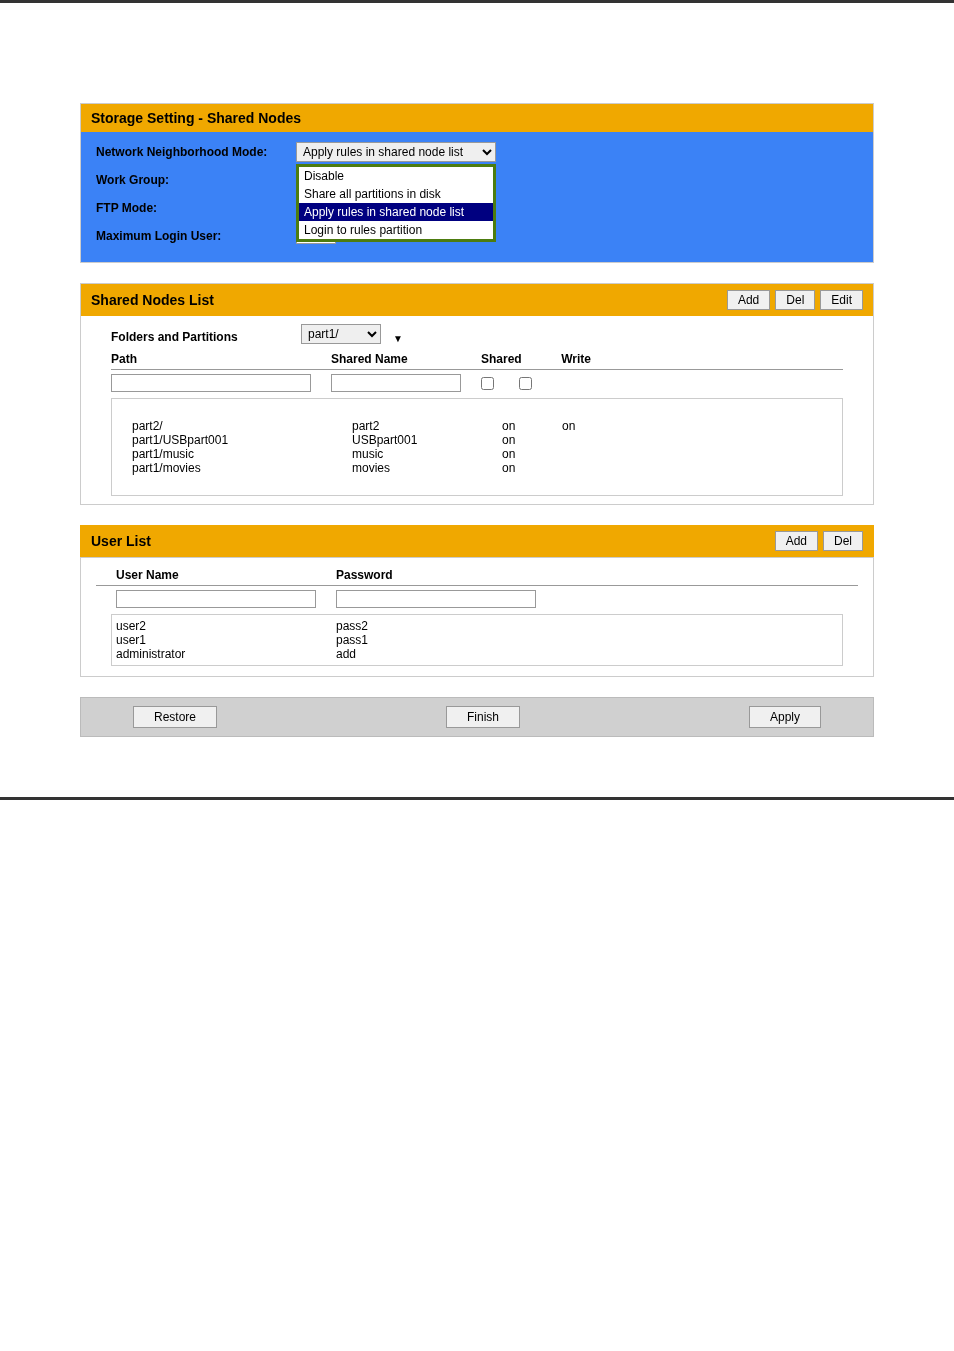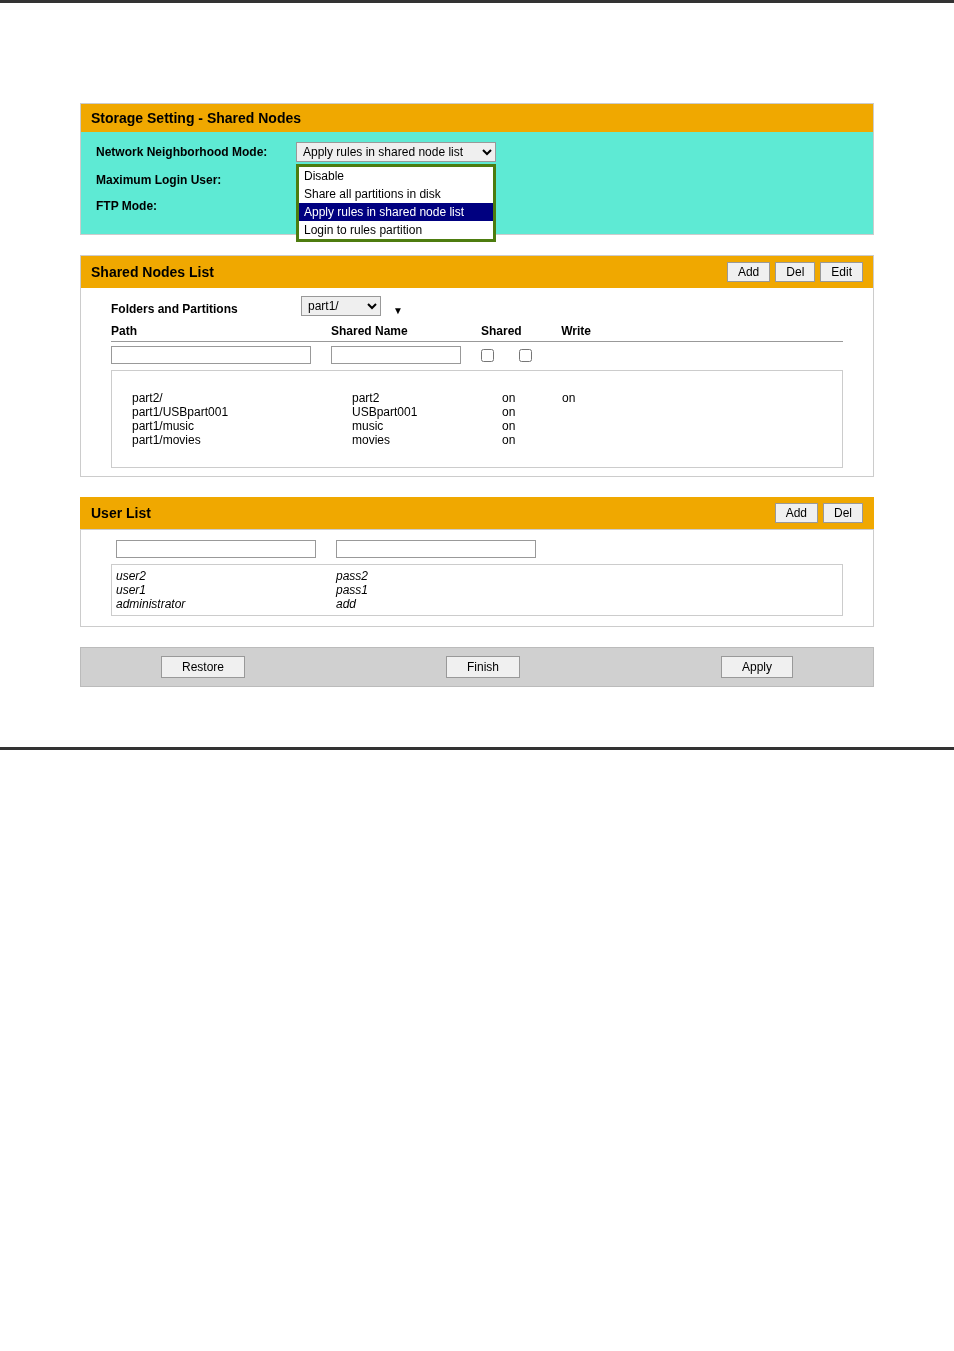--- a/index.html
+++ b/index.html
@@ -29,21 +29,21 @@
     .section-header {
       background: #f0a800;
       color: #000;
       font-weight: bold;
       font-size: 14px;
       padding: 6px 10px;
       margin-bottom: 0;
     }
     .section-inner {
       padding: 10px 15px;
-      background: #5eead4;
+      background: #3b82f6;
     }
     .form-row {
       display: flex;
       align-items: flex-start;
       margin-bottom: 8px;
       position: relative;
     }
     .form-label {
       width: 200px;
       font-weight: bold;
@@ -151,21 +151,21 @@
       width: 200px;
       height: 18px;
     }
 
     .bottom-bar {
       background: #d0d0d0;
       border: 1px solid #bbb;
       display: flex;
       justify-content: space-between;
       align-items: center;
-      padding: 8px 80px;
+      padding: 8px 52px;
       margin-top: 15px;
     }
     .bottom-btn {
       border: 1px solid #999;
       background: #f0f0f0;
       padding: 3px 20px;
       font-size: 12px;
       cursor: pointer;
     }
     .top-spacer {
@@ -213,33 +213,40 @@
           
           <div class="dropdown-overlay">
             <div class="dropdown-option">Disable</div>
             <div class="dropdown-option">Share all partitions in disk</div>
             <div class="dropdown-option selected">Apply rules in shared node list</div>
             <div class="dropdown-option">Login to rules partition</div>
           </div>
         </div>
       </div>
 
-
       <div class="form-row">
-        <div class="form-label">Maximum Login User:</div>
+        <div class="form-label">Work Group:</div>
         <div class="form-control">
-          <input type="text" class="max-login-input" value="6" style="">
+          <input type="text" style="width: 120px;">
+          <button class="btn" style="margin-left:5px;">...</button>
         </div>
       </div>
 
       <div class="form-row">
         <div class="form-label">FTP Mode:</div>
         <div class="form-control">
           <input type="text" style="width: 120px;">
           <button class="btn" style="margin-left:5px;">▼</button>
+        </div>
+      </div>
+
+      <div class="form-row">
+        <div class="form-label">Maximum Login User:</div>
+        <div class="form-control">
+          <input type="text" class="max-login-input" value="6" style="">
         </div>
       </div>
 
     </div>
   </div>
 
   <div class="shared-nodes-box">
     <div class="shared-nodes-header">
       <span class="shared-nodes-title">Shared Nodes List</span>
       <div class="header-buttons">
@@ -307,28 +314,32 @@
   <div class="user-list-box">
     <div class="user-list-header">
       <span class="user-list-title">User List</span>
       <div class="header-buttons">
         <button class="btn">Add</button>
         <button class="btn">Del</button>
       </div>
     </div>
     <div class="user-table-section">
 
+      <div style="display:flex; border-bottom:1px solid #999; padding-bottom:3px; margin-bottom:4px; padding-left:20px;">
+        <div style="width:220px; font-weight:bold;">User Name</div>
+        <div style="width:220px; font-weight:bold;">Password</div>
+      </div>
 
       <div style="display:flex; margin-bottom:6px; padding-left:20px;">
         <input type="text" class="user-name-input" style="width: 200px; margin-right: 20px;">
         <input type="text" class="password-input" style="width: 200px;">
       </div>
 
       <div style="border:1px solid #ccc; padding:4px; margin-left:15px; margin-right:15px;">
-        <div style="display:flex;font-style:italic;">
+        <div style="display:flex;">
           <div style="width:220px;">
             <div>user2</div>
             <div>user1</div>
             <div>administrator</div>
           </div>
           <div style="width:220px;">
             <div>pass2</div>
             <div>pass1</div>
             <div>add</div>
           </div>

